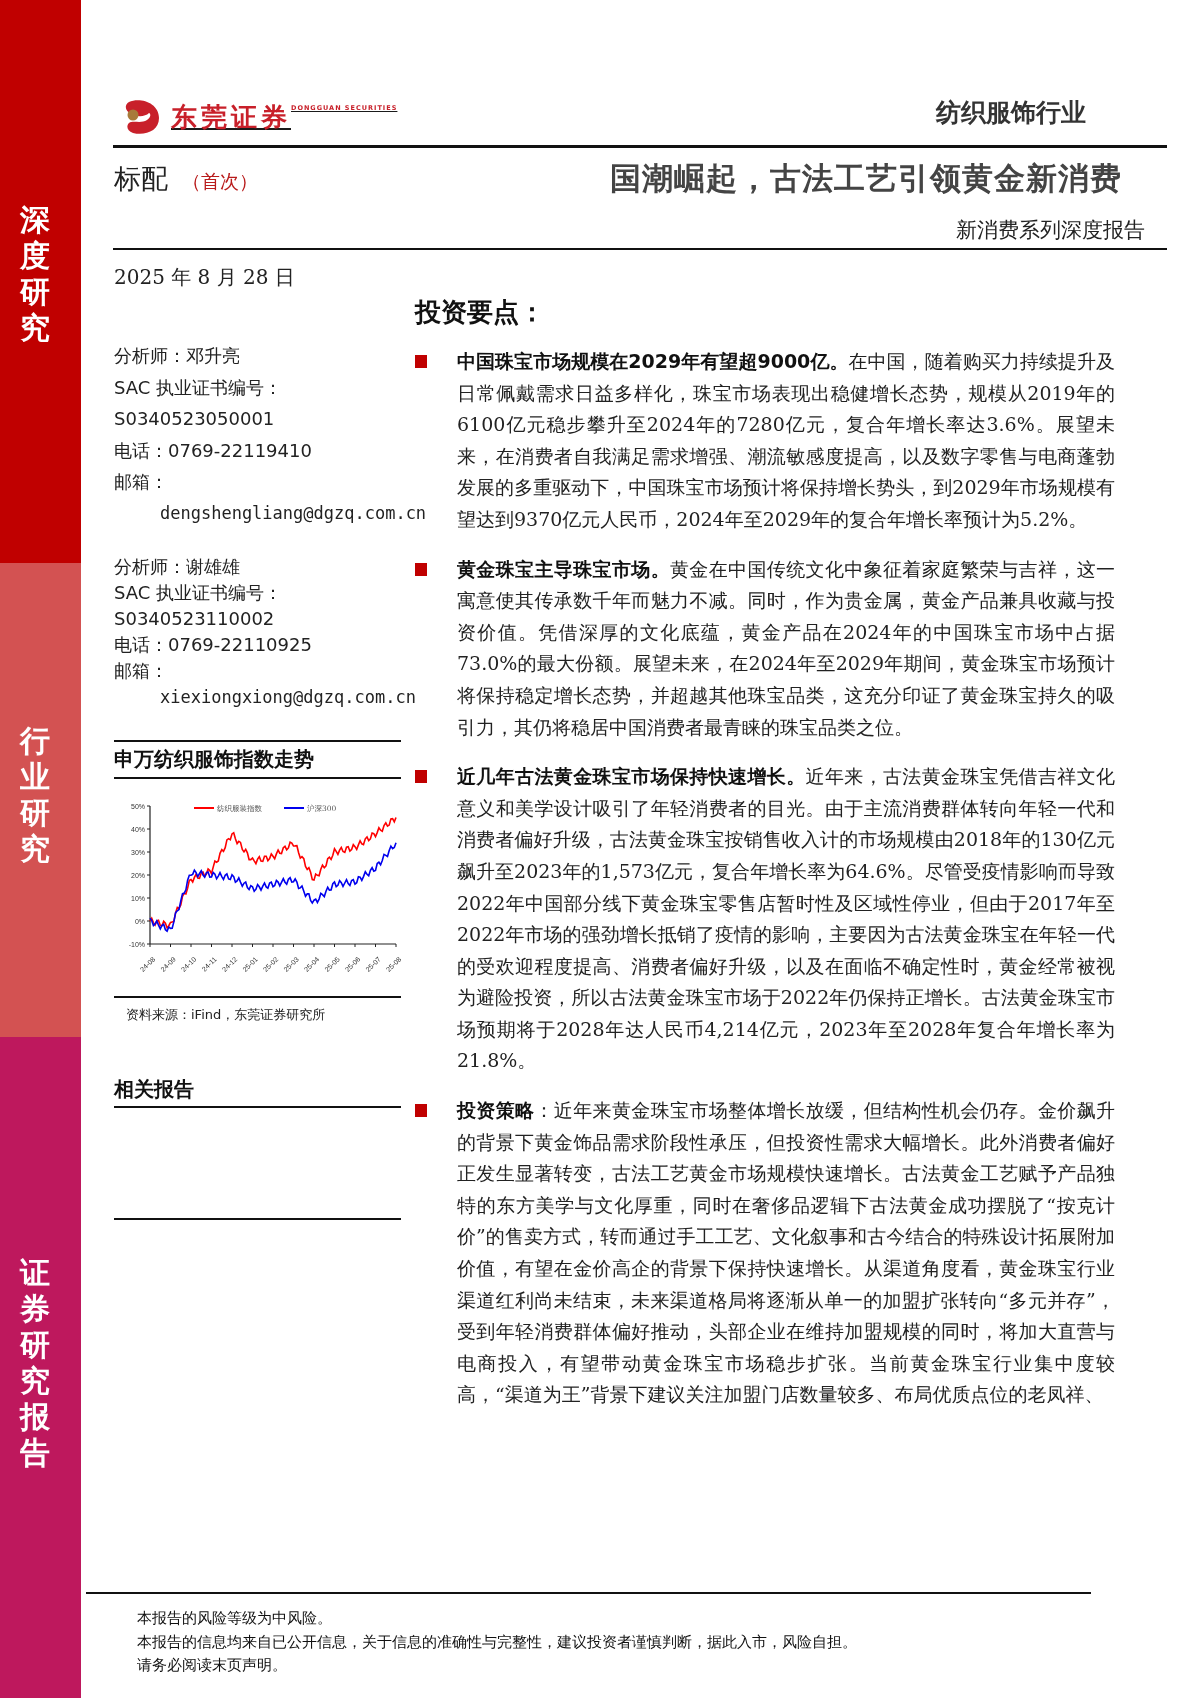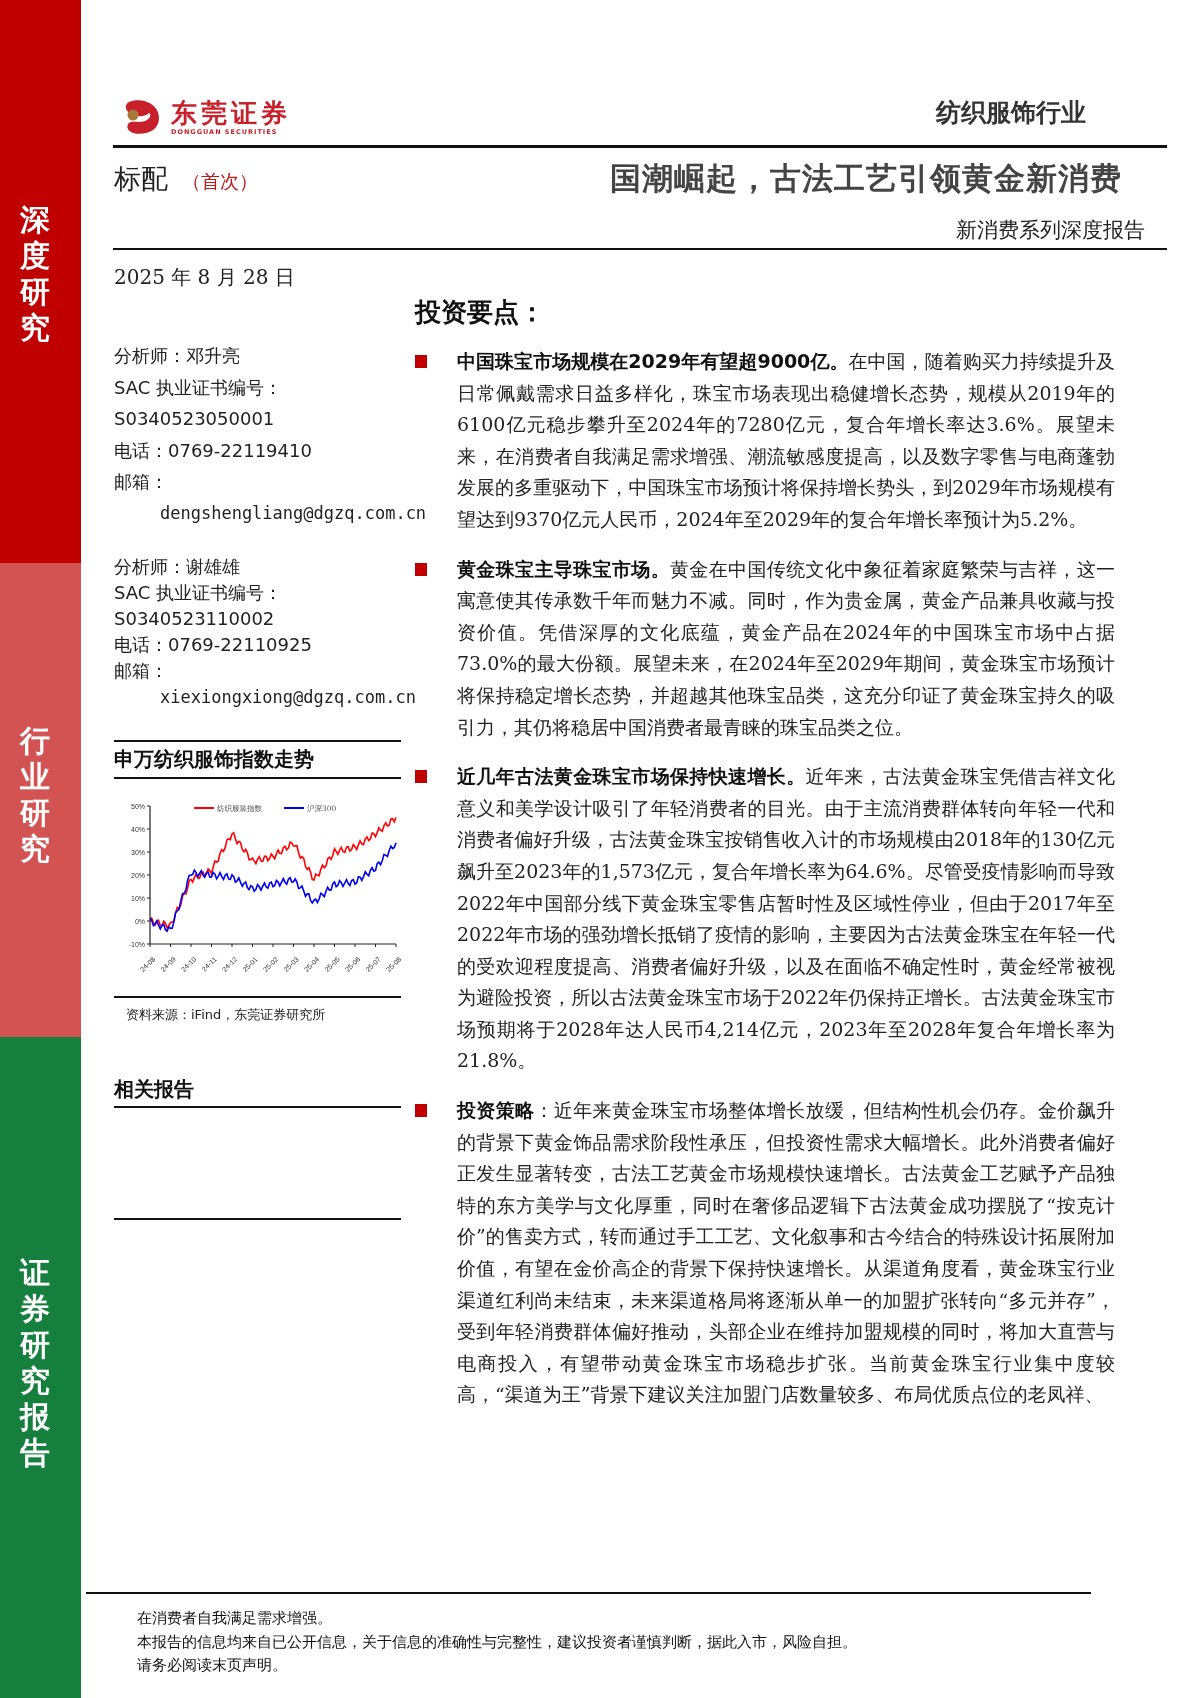--- a/index.html
+++ b/index.html
@@ -4,30 +4,30 @@
 <style>
   * { margin: 0; padding: 0; box-sizing: border-box; }
   html, body { width: 1200px; height: 1698px; background: #ffffff; overflow: hidden; }
   body { position: relative; font-family: "DejaVu Sans", "Liberation Sans", sans-serif; color: #1a1a1a; }
 
   
   .sidebar { position: absolute; left: 0; top: 0; width: 81px; height: 1698px; }
   .seg { position: absolute; left: 0; width: 81px; display: flex; justify-content: center; }
   .seg-1 { top: 0; height: 705px; background: #c00000; }
   .seg-2 { top: 563px; height: 474px; background: #d35252; }
-  .seg-3 { top: 1037px; height: 661px; background: #15803d; }
+  .seg-3 { top: 1037px; height: 661px; background: #be185d; }
   .seg-label { color: #ffffff; font-weight: bold; font-size: 30px; line-height: 36px; width: 36px; text-align: center; word-break: break-all; position: absolute; left: 17px; }
   .seg-1 .seg-label { top: 202px; }
   .seg-2 .seg-label { top: 160px; }
   .seg-3 .seg-label { top: 218px; }
 
   
   .logo { position: absolute; left: 123px; top: 98px; display: flex; align-items: center; }
   .logo-mark { width: 38px; height: 38px; position: relative; }
-  .logo-text-wrap { margin-left: 10px; display: flex; flex-direction: column; }
+  .logo-text-wrap { margin-left: 10px; display: flex; flex-direction: row; text-decoration: underline; }
   .logo-cn { color: #c8202a; font-size: 26px; font-weight: bold; letter-spacing: 4px; line-height: 28px; font-family: "DejaVu Serif", serif; }
   .logo-en { color: #c8202a; font-size: 6.5px; font-weight: bold; letter-spacing: 1px; margin-top: 1px; }
   .industry { position: absolute; right: 114px; top: 96px; font-size: 25px; font-weight: bold; color: #333; }
   .rule { position: absolute; background: #111; }
   .rule-top { left: 113px; top: 145px; width: 1054px; height: 3px; }
   .rule-mid { left: 113px; top: 248px; width: 1054px; height: 2px; }
   .rating { position: absolute; left: 114px; top: 161px; font-size: 27px; color: #222; }
   .rating-sub { font-size: 19px; color: #b91c1c; margin-left: 14px; }
   .title { position: absolute; right: 78px; top: 158px; font-size: 31px; font-weight: bold; color: #444; letter-spacing: 1px; }
   .subtitle { position: absolute; right: 55px; top: 216px; font-size: 21px; color: #222; }
@@ -195,16 +195,16 @@
     <span class="bullet-head">近几年古法黄金珠宝市场保持快速增长。</span><span>近年来，古法黄金珠宝凭借吉祥文化意义和美学设计吸引了年轻消费者的目光。由于主流消费群体转向年轻一代和消费者偏好升级，古法黄金珠宝按销售收入计的市场规模由2018年的130亿元飙升至2023年的1,573亿元，复合年增长率为64.6%。尽管受疫情影响而导致2022年中国部分线下黄金珠宝零售店暂时性及区域性停业，但由于2017年至2022年市场的强劲增长抵销了疫情的影响，主要因为古法黄金珠宝在年轻一代的受欢迎程度提高、消费者偏好升级，以及在面临不确定性时，黄金经常被视为避险投资，所以古法黄金珠宝市场于2022年仍保持正增长。古法黄金珠宝市场预期将于2028年达人民币4,214亿元，2023年至2028年复合年增长率为21.8%。</span>
   </div>
   <div class="bullet">
     <span class="bullet-mark"></span>
     <span class="bullet-head">投资策略</span><span>：近年来黄金珠宝市场整体增长放缓，但结构性机会仍存。金价飙升的背景下黄金饰品需求阶段性承压，但投资性需求大幅增长。此外消费者偏好正发生显著转变，古法工艺黄金市场规模快速增长。古法黄金工艺赋予产品独特的东方美学与文化厚重，同时在奢侈品逻辑下古法黄金成功摆脱了“按克计价”的售卖方式，转而通过手工工艺、文化叙事和古今结合的特殊设计拓展附加价值，有望在金价高企的背景下保持快速增长。从渠道角度看，黄金珠宝行业渠道红利尚未结束，未来渠道格局将逐渐从单一的加盟扩张转向“多元并存”，受到年轻消费群体偏好推动，头部企业在维持加盟规模的同时，将加大直营与电商投入，有望带动黄金珠宝市场稳步扩张。当前黄金珠宝行业集中度较高，“渠道为王”背景下建议关注加盟门店数量较多、布局优质点位的老凤祥、</span>
   </div>
 </div>
 
 <div class="footer-rule"></div>
 <div class="footer">
-  <div>在消费者自我满足需求增强。</div>
+  <div>本报告的风险等级为中风险。</div>
   <div>本报告的信息均来自已公开信息，关于信息的准确性与完整性，建议投资者谨慎判断，据此入市，风险自担。</div>
   <div>请务必阅读末页声明。</div>
 </div>
 
 </body></html>

